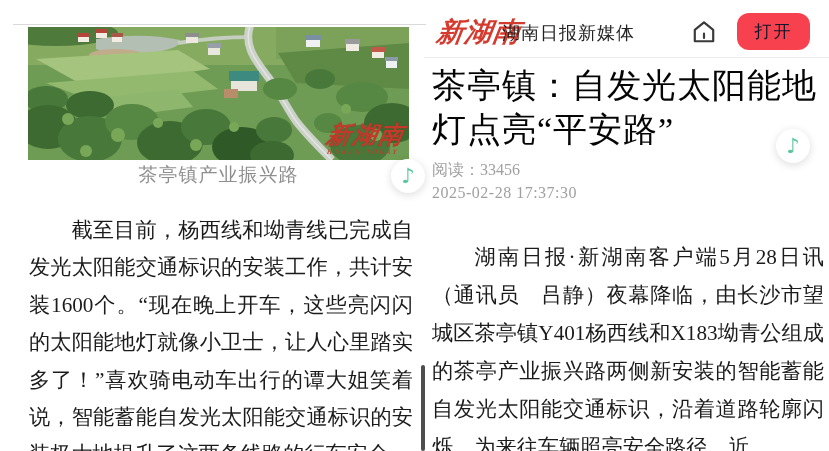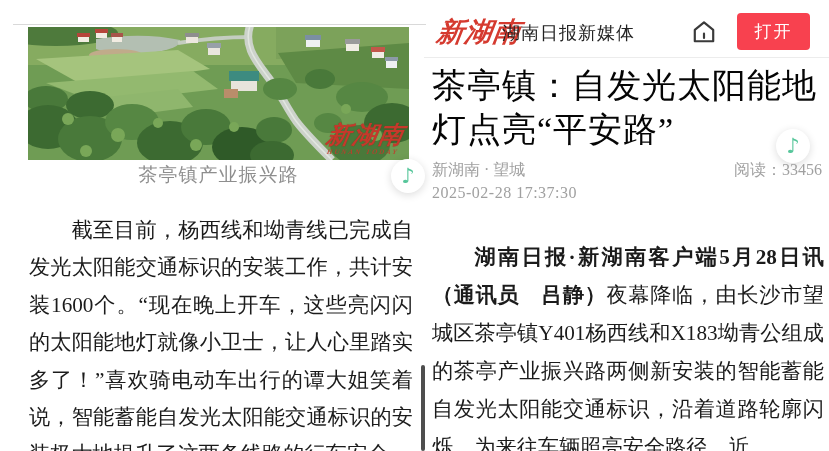--- a/index.html
+++ b/index.html
@@ -63,21 +63,21 @@
   .brand {
     position:absolute; left:502px; top:21px;
     font-size:18px; color:#222222; letter-spacing:1px; white-space:nowrap;text-align:center;
   }
   .home-btn {
     position:absolute; left:690px; top:18px; width:28px; height:28px;
     display:flex; align-items:center; justify-content:center; cursor:pointer;
   }
   .open-btn {
     position:absolute; left:737px; top:13px; width:73px; height:37px;
-    background:#f8414f; color:#ffffff; border:none; border-radius:4px;
+    background:#f8414f; color:#0f172a; border:none; border-radius:12px;
     font-size:17px; letter-spacing:2px; cursor:pointer;
     font-family:"Liberation Sans","DejaVu Sans",sans-serif;
     display:flex; align-items:center; justify-content:center;text-align:right;
   }
   .header-rule { position:absolute; left:424px; top:57px; width:405px; height:1px; background:#ececec; }
 
   .article-title {
     position:absolute; left:432px; top:64px; width:394px;
     font-size:34px; line-height:44px; font-weight:normal; color:#050505;
     letter-spacing:1px;
@@ -89,21 +89,21 @@
   }
   .meta-datetime {
     position:absolute; left:432px; top:184px;
     font-size:16px; color:#a0a0a0; letter-spacing:.5px;
   }
   .right-body {
     position:absolute; left:432px; top:238px; width:392px;
     font-size:21.2px; line-height:38px; text-align:justify;
     text-indent:2em; color:#1b1b1b;
   }
-  .right-body b { font-weight:bold; }
+  .right-body b { font-weight:normal; }
 </style>
 </head>
 <body>
 
 <div class="screen">
 
   <div class="top-rule"></div>
 
   <figure class="photo">
     <svg viewBox="0 0 381 133" aria-hidden="true">
@@ -214,20 +214,19 @@
 
   <div class="header-rule"></div>
 
   <h1 class="article-title">茶亭镇：自发光太阳能地灯点亮“平安路”</h1>
 
   <div class="listen listen-right">
     <span class="note">♪</span>
   </div>
 
   <div class="meta-row">
-    <span>新湖南 · 望城</span>
     <span>阅读：33456</span>
   </div>
   <div class="meta-datetime">2025-02-28 17:37:30</div>
 
   <p class="right-body"><b>湖南日报·新湖南客户端5月28日讯（通讯员　吕静）</b><span>夜幕降临，由长沙市望城区茶亭镇Y401杨西线和X183坳青公组成的茶亭产业振兴路两侧新安装的智能蓄能自发光太阳能交通标识，沿着道路轮廓闪烁，为来往车辆照亮安全路径。近</span></p>
 
 </div>
 
 </body></html>

